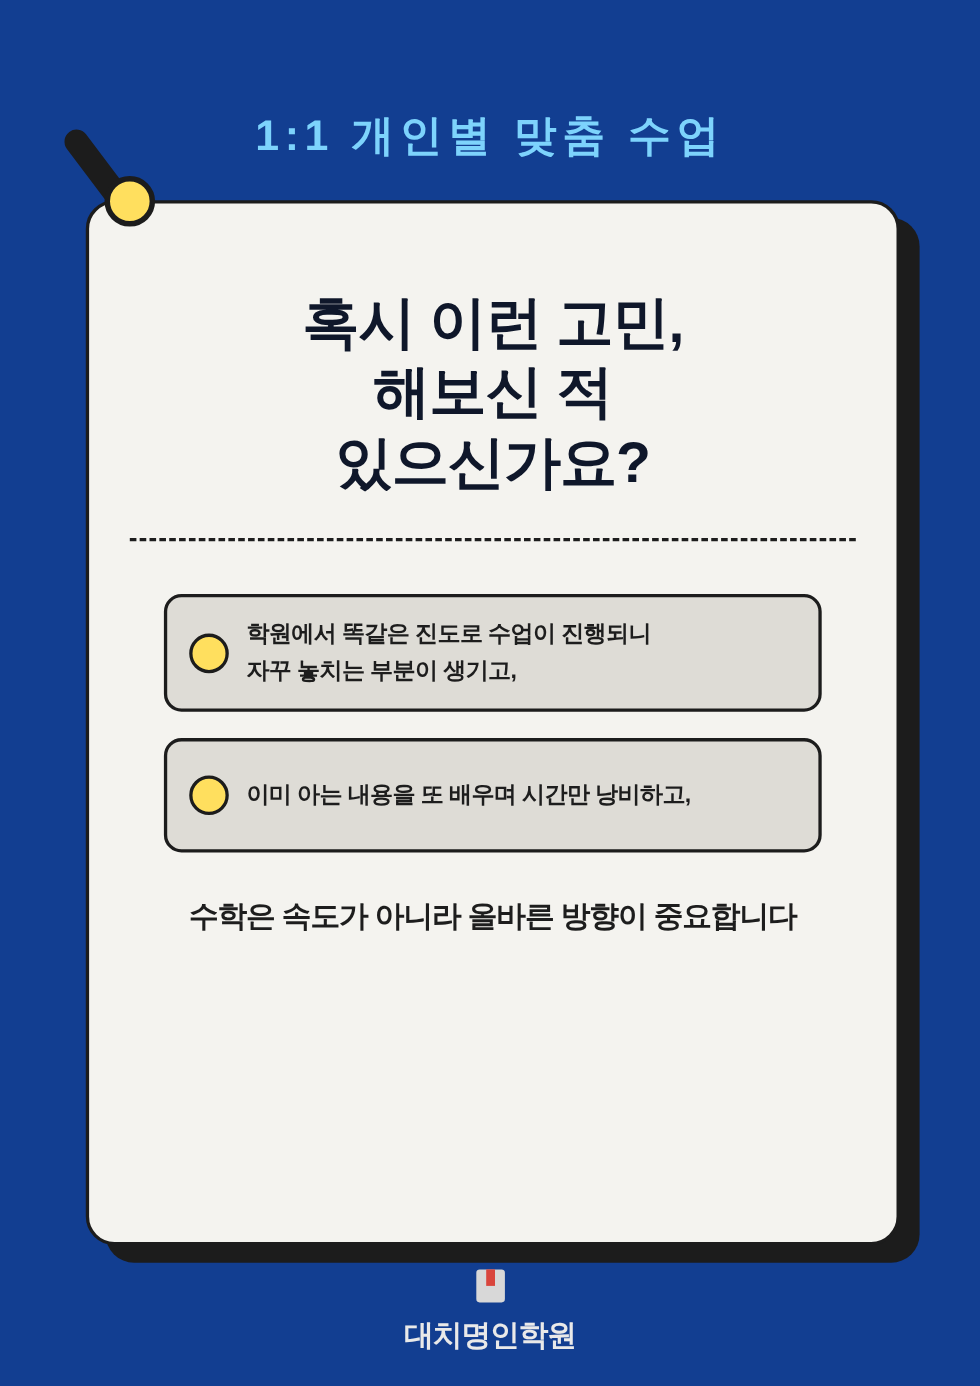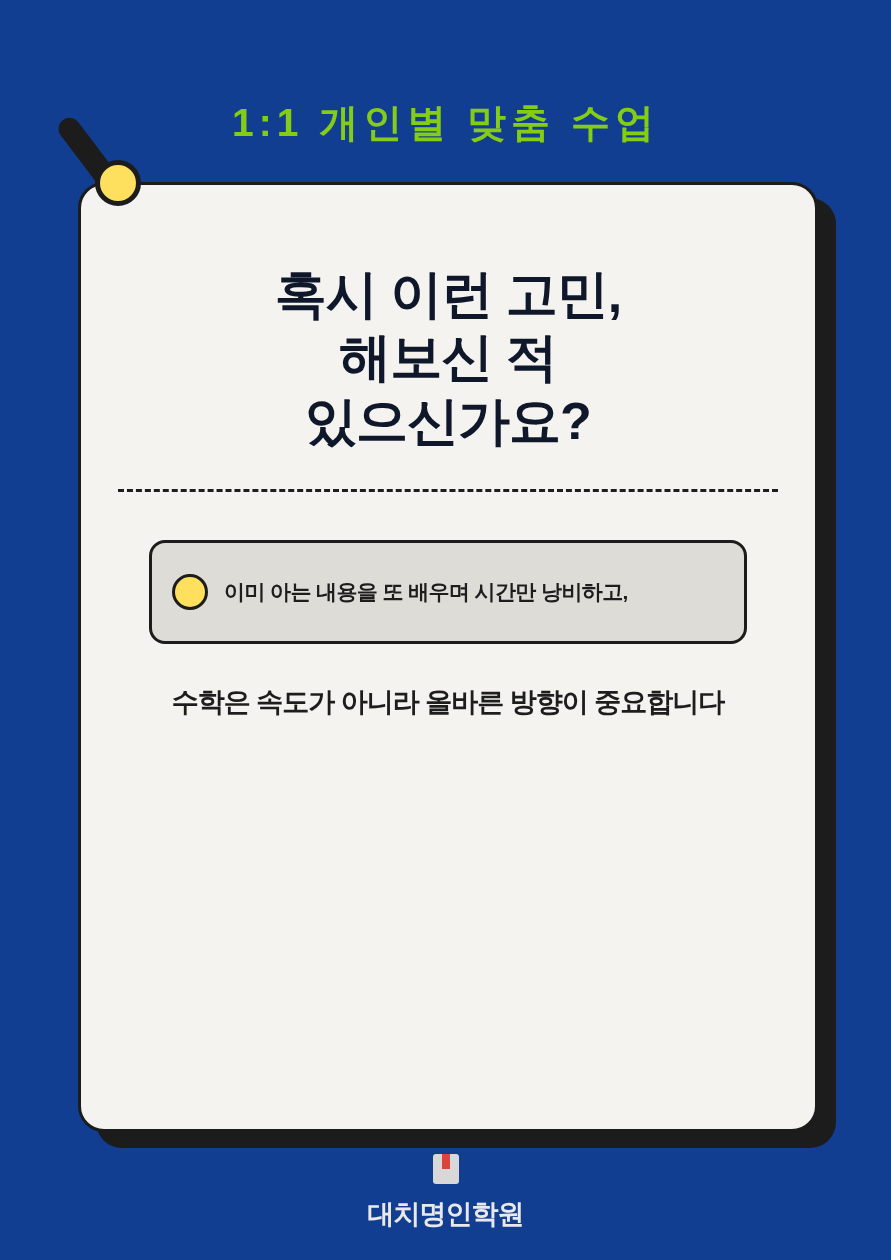--- a/index.html
+++ b/index.html
@@ -15,21 +15,21 @@
     position: relative;
   }
 
   
   .header-title {
     position: absolute;
     top: 96px;
     left: 0;
     width: 891px;
     text-align: center;
-    color: #84cc16;
+    color: #7dd3fc;
     font-size: 39px;
     font-weight: bold;
     letter-spacing: 5px;
     white-space: nowrap;
   }
 
   
   .clip-arm {
     position: absolute;
     left: 52px;
@@ -198,20 +198,27 @@
   <div class="card-heading">
     <span class="line">혹시 이런 고민,</span>
     <span class="line">해보신 적</span>
     <span class="line">있으신가요?</span>
   </div>
 
   <div class="divider"></div>
 
   <div class="bullets">
 
+    <div class="bullet-box">
+      <span class="bullet-dot"></span>
+      <span class="bullet-text">
+        <span class="line">학원에서 똑같은 진도로 수업이 진행되니</span>
+        <span class="line">자꾸 놓치는 부분이 생기고,</span>
+      </span>
+    </div>
 
     <div class="bullet-box">
       <span class="bullet-dot"></span>
       <span class="bullet-text">
         <span class="line">이미 아는 내용을 또 배우며 시간만 낭비하고,</span>
       </span>
     </div>
 
 
   </div>

